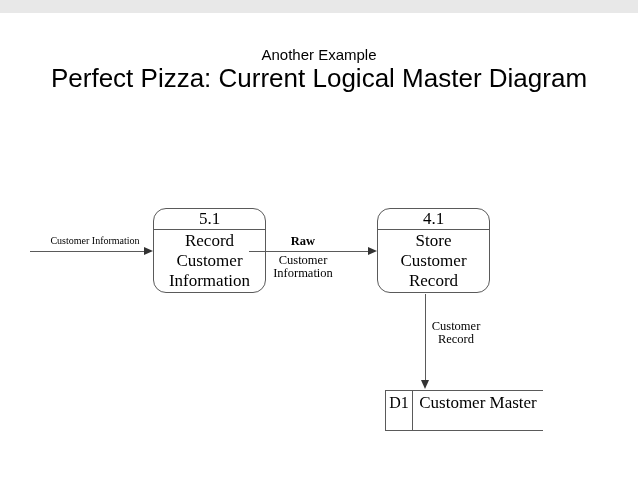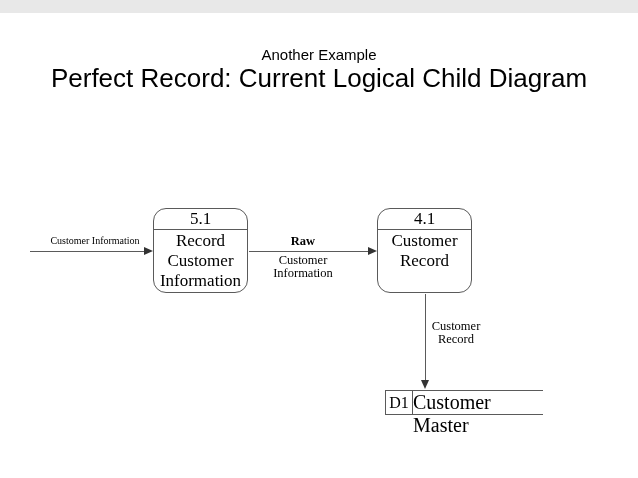--- a/index.html
+++ b/index.html
@@ -19,21 +19,21 @@
     font-size:15px;line-height:17px;
   }
   .title{
     position:absolute;left:0;top:51px;width:100%;
     text-align:center;
     font-family:"Liberation Sans",sans-serif;
     font-size:26px;line-height:29px;
   }
   .process{
     position:absolute;
-    width:95px;height:85px;
+    width:113px;height:85px;
     border:1px solid var(--line,#5a5a5a);
     border-radius:13px;
     background:var(--background,#fff);
     box-sizing:border-box;
   }
   .process-header{
     height:20px;
     border-bottom:1px solid var(--line,#5a5a5a);
     text-align:center;
     font-size:17px;line-height:20px;
@@ -66,46 +66,47 @@
   .flow-label{
     position:absolute;
     display:flex;flex-direction:column;align-items:center;justify-content:flex-start;
     text-align:center;white-space:nowrap;
   }
   .flow-label.size-lg{font-size:10px;line-height:14px;}
   .flow-label.size-sm{font-size:12.5px;line-height:13px;}
   .datastore{
     position:absolute;
     left:385px;top:377px;
-    width:158px;height:25px;
+    width:158px;height:41px;
     border-top:1px solid var(--line,#5a5a5a);
     border-bottom:1px solid var(--line,#5a5a5a);
     border-left:1px solid var(--line,#5a5a5a);
     box-sizing:border-box;
     display:flex;align-items:stretch;
     background:var(--background,#fff);
   }
   .datastore-id{
     width:26px;
     border-right:1px solid var(--line,#5a5a5a);
     text-align:center;
     font-size:16px;line-height:23px;
   }
   .datastore-name{
     flex:1;
-    font-size:20px;line-height:23px;
+    text-align:center;
+    font-size:17px;line-height:23px;
   }
 </style>
 </head>
 <body style="--background: #ffffff; --text: #000000; --line: #5a5a5a; --arrow: #333333;">
 
 <div class="slide">
 
   <div class="subtitle">Another Example</div>
-  <div class="title">Perfect Record: Current Logical Child Diagram</div>
+  <div class="title">Perfect Pizza: Current Logical Master Diagram</div>
 
   <div>
     <div class="flow-label size-lg" style="left:38px;top:221px;width:114px;">
       <span>Customer Information</span>
     </div>
     <div class="hline" style="left:30px;top:238px;width:115px;"></div>
     <div class="arrow-right" style="left:144px;top:234px;"></div>
   </div>
 
   <div class="process" style="left:153px;top:195px;">
@@ -125,20 +126,21 @@
     <div class="arrow-right" style="left:368px;top:234px;"></div>
     <div class="flow-label size-sm" style="left:258px;top:241px;width:90px;">
       <span>Customer</span>
       <span>Information</span>
     </div>
   </div>
 
   <div class="process" style="left:377px;top:195px;">
     <div class="process-header">4.1</div>
     <div class="process-body">
+      <div>Store</div>
       <div>Customer</div>
       <div>Record</div>
     </div>
   </div>
 
   <div>
     <div class="vline" style="left:425px;top:281px;height:87px;"></div>
     <div class="arrow-down" style="left:421px;top:367px;"></div>
     <div class="flow-label size-sm" style="left:429px;top:307px;width:54px;">
       <span>Customer</span>

